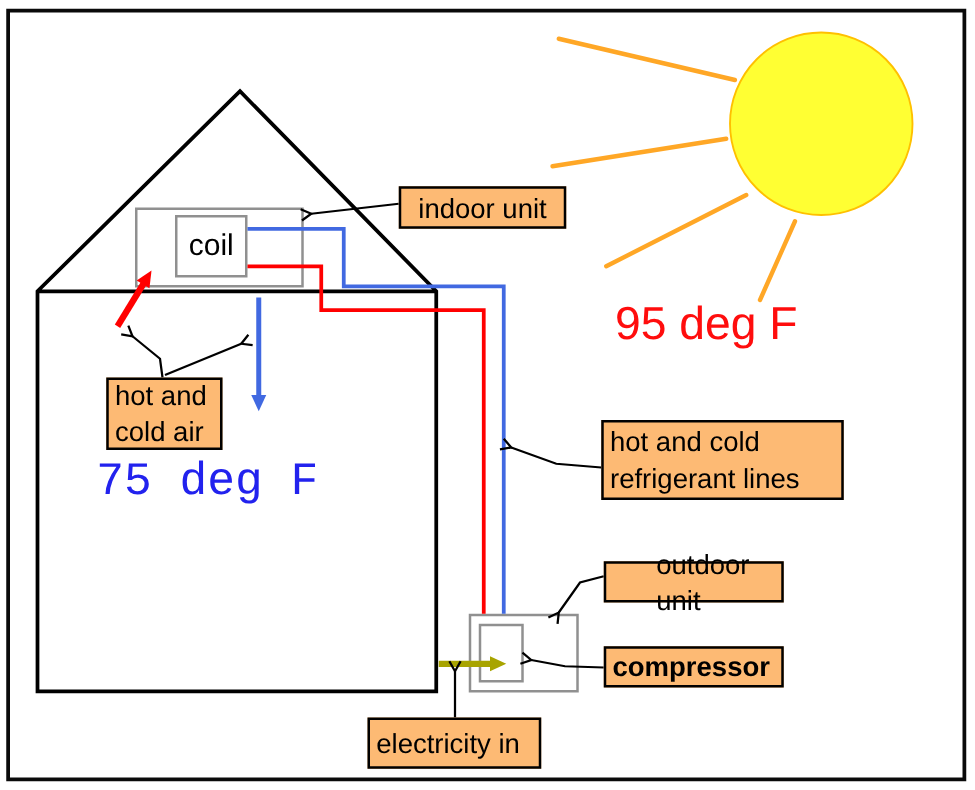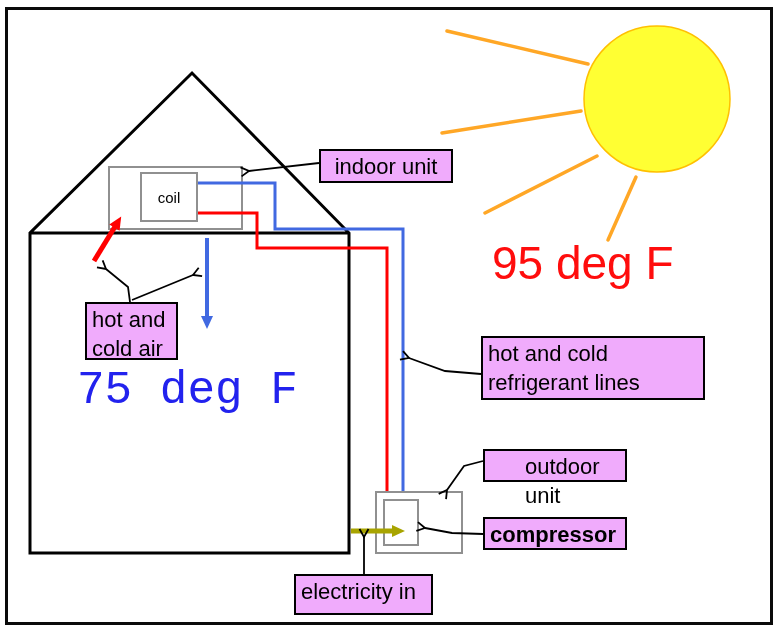--- a/index.html
+++ b/index.html
@@ -13,34 +13,34 @@
     position:absolute;left:5px;top:7px;width:768px;height:618px;
     box-sizing:border-box;border:3px solid #0a0a0a;
   }
   .stage-svg{position:absolute;left:0;top:0;pointer-events:none;}
   .gray-box{
     position:absolute;box-sizing:border-box;
     border:2px solid #909090;background:#ffffff;
   }
   .label-box{
     position:absolute;box-sizing:border-box;
-    border:2px solid #000;background:#f0abfc;
+    border:2px solid #000;background:#fdba74;
     font-size:22px;line-height:29px;white-space:pre-line;
-    display:flex;justify-content:flex-start;
+    display:flex;align-items:center;justify-content:flex-start;
     padding:1px 5px;
   }
   .label-box.center{justify-content:center;}
   .coil-box{
     position:absolute;box-sizing:border-box;
     border:2px solid #909090;background:#fff;
     display:flex;align-items:center;justify-content:center;
-    font-size:15px;
+    font-size:24px;
   }
   .temp{
-    position:absolute;font-size:46px;line-height:1;white-space:nowrap;
+    position:absolute;font-size:37px;line-height:1;white-space:nowrap;
   }
 </style>
 </head>
 <body>
 
 <div class="frame"></div>
 
 <div class="gray-box" style="left:108px;top:166px;width:135px;height:64px;"></div>
 <div class="coil-box" style="left:140px;top:172px;width:58px;height:50px;">
   <span>coil</span>
@@ -95,21 +95,21 @@
 
 <div class="label-box center" style="left:319px;top:149px;width:134px;height:34px;">
   <span>indoor unit</span>
 </div>
 
 <div class="label-box" style="left:85px;top:302px;width:93px;height:58px;">
   <span>hot and
 cold air</span>
 </div>
 
-<div class="label-box" style="left:481px;top:336px;width:224px;height:64px;">
+<div class="label-box" style="left:481px;top:336px;width:194px;height:64px;">
   <span>hot and cold
 refrigerant lines</span>
 </div>
 
 <div class="label-box" style="left:483px;top:449px;width:144px;height:33px;padding-left:40px;">
   <span>outdoor unit</span>
 </div>
 
 <div class="label-box" style="left:483px;top:517px;width:144px;height:33px;font-weight:bold;">
   <span>compressor</span>

